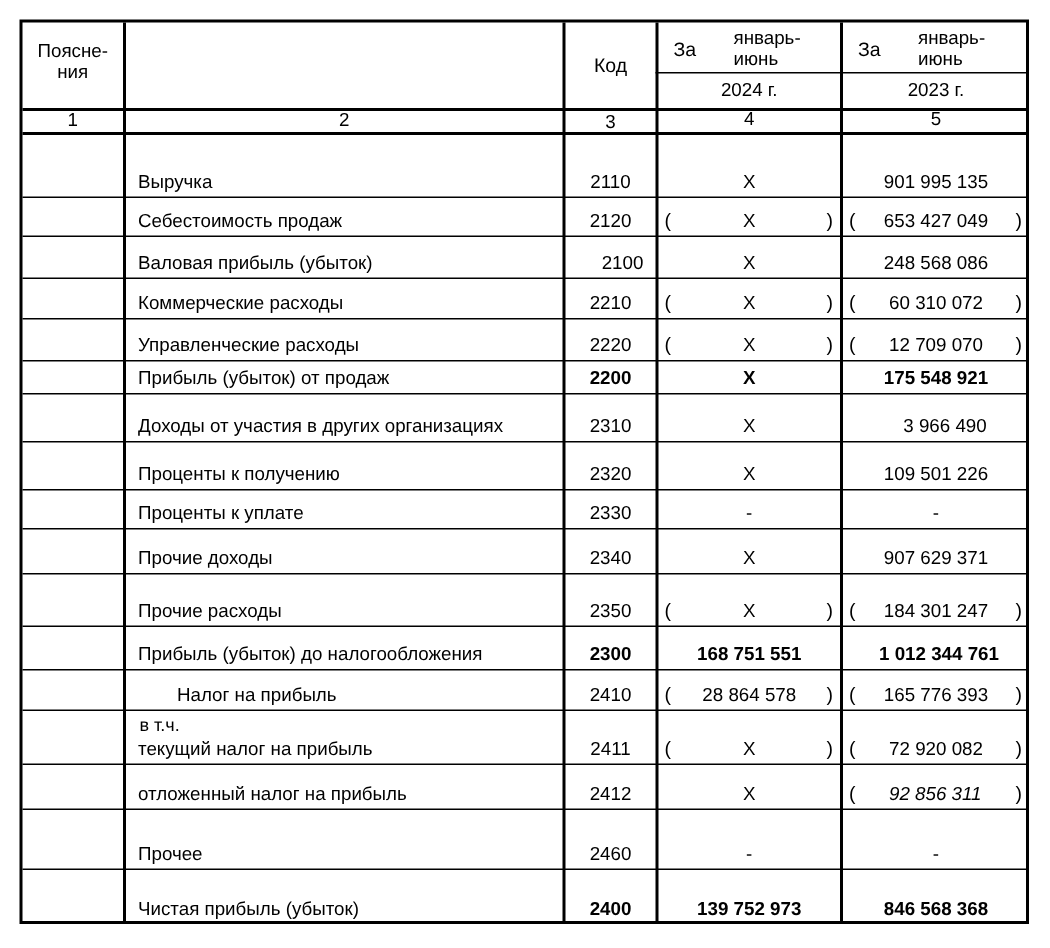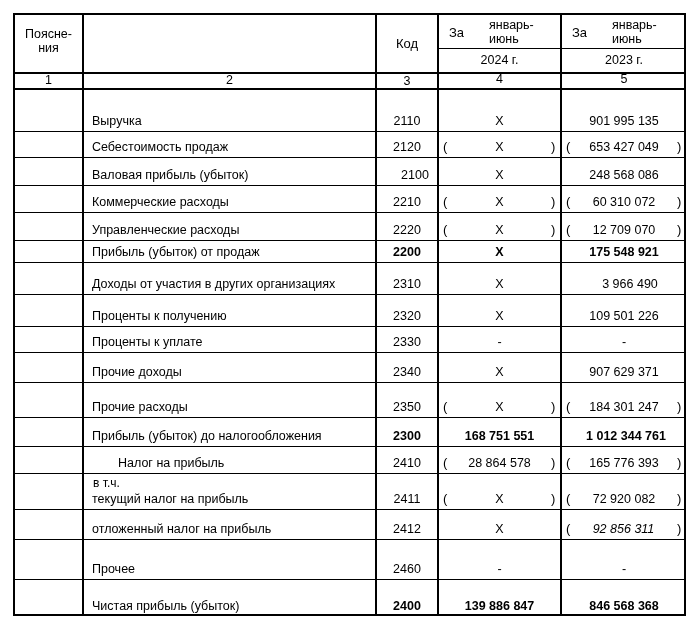--- a/index.html
+++ b/index.html
@@ -183,17 +183,17 @@
       <div>
         <div class="cell" style="left:77px;top:547px;width:282px;white-space:nowrap;">Прочее</div>
         <div class="cell center" style="left:362px;top:547px;width:60px;">2460</div>
         <div class="cell center" style="left:424px;top:547px;width:121px;">-</div>
         <div class="cell center" style="left:547px;top:547px;width:124px;">-</div>
         <div class="hline" style="left:0;right:0;top:564px;"></div>
       </div>
       <div>
         <div class="cell" style="left:77px;top:584px;width:282px;white-space:nowrap;">Чистая прибыль (убыток)</div>
         <div class="cell center bold" style="left:362px;top:584px;width:60px;">2400</div>
-        <div class="cell center bold" style="left:424px;top:584px;width:121px;">139 886 847</div>
+        <div class="cell center bold" style="left:424px;top:584px;width:121px;">139 752 973</div>
         <div class="cell center bold" style="left:547px;top:584px;width:124px;">846 568 368</div>
       </div>
     </div>
 </div>
 
 </body></html>

